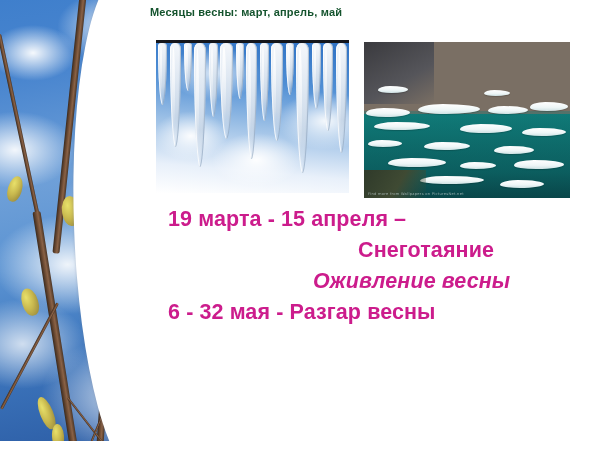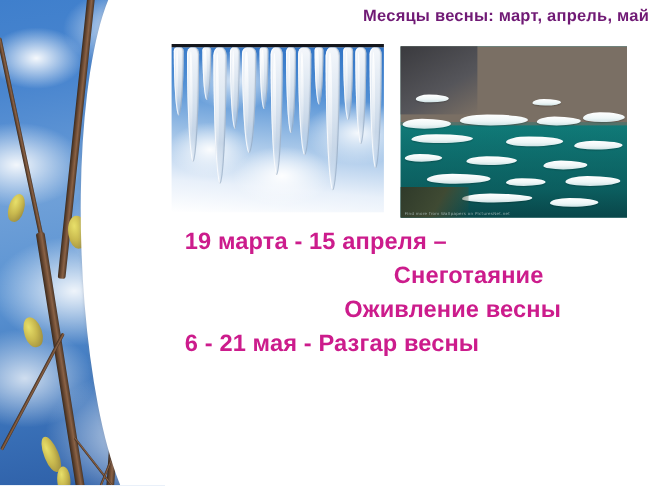--- a/index.html
+++ b/index.html
@@ -66,24 +66,24 @@
     transform: rotate(-2deg);
     box-shadow: -1px 0 2px rgba(120,130,150,.20);
   }
 
   
   .title {
     position: absolute;
     left: 150px;
     top: 6px;
     width: 440px;
-    text-align: right;
-    font-size: 15px;
+    text-align: left;
+    font-size: 11px;
     font-weight: bold;
-    color: #701a75;
+    color: #14532d;
     letter-spacing: .2px;
     white-space: nowrap;
   }
 
   
   .photo {
     position: absolute;
     overflow: hidden;
   }
   .photo-icicles {
@@ -181,21 +181,21 @@
     width: 420px;
     color: #cc1c8c;
     font-size: 21.5px;
     font-weight: bold;
     line-height: 31px;
     letter-spacing: .1px;
     white-space: nowrap;
   }
   .text-line { display: block; }
   .text-line.indent-1 { padding-left: 190px; }
-  .text-line.indent-2 { padding-left: 145px; }
+  .text-line.indent-2 { padding-left: 145px; font-style: italic; }
 </style>
 </head>
 <body>
 
 <div id="slide">
 
   <div class="left-photo">
     <div class="lp-sky"></div>
 
     <div class="branch" style="left:66px; top:-6px; width:7px; height:260px; transform:rotate(6deg);"></div>
@@ -264,16 +264,16 @@
     <div class="floe" style="left:120px; top:48px;  width:26px; height:6px;"></div>
 
     <div class="shore"></div>
     <div class="ice-caption">Find more from Wallpapers on PicturesNet.net</div>
   </div>
 
   <div class="text-block">
     <span class="text-line">19 марта - 15 апреля –</span>
     <span class="text-line indent-1">Снеготаяние</span>
     <span class="text-line indent-2">Оживление весны</span>
-    <span class="text-line">6 - 21 мая  -   Разгар весны</span>
+    <span class="text-line">6 - 32 мая  -   Разгар весны</span>
   </div>
 
 </div>
 
 </body></html>

